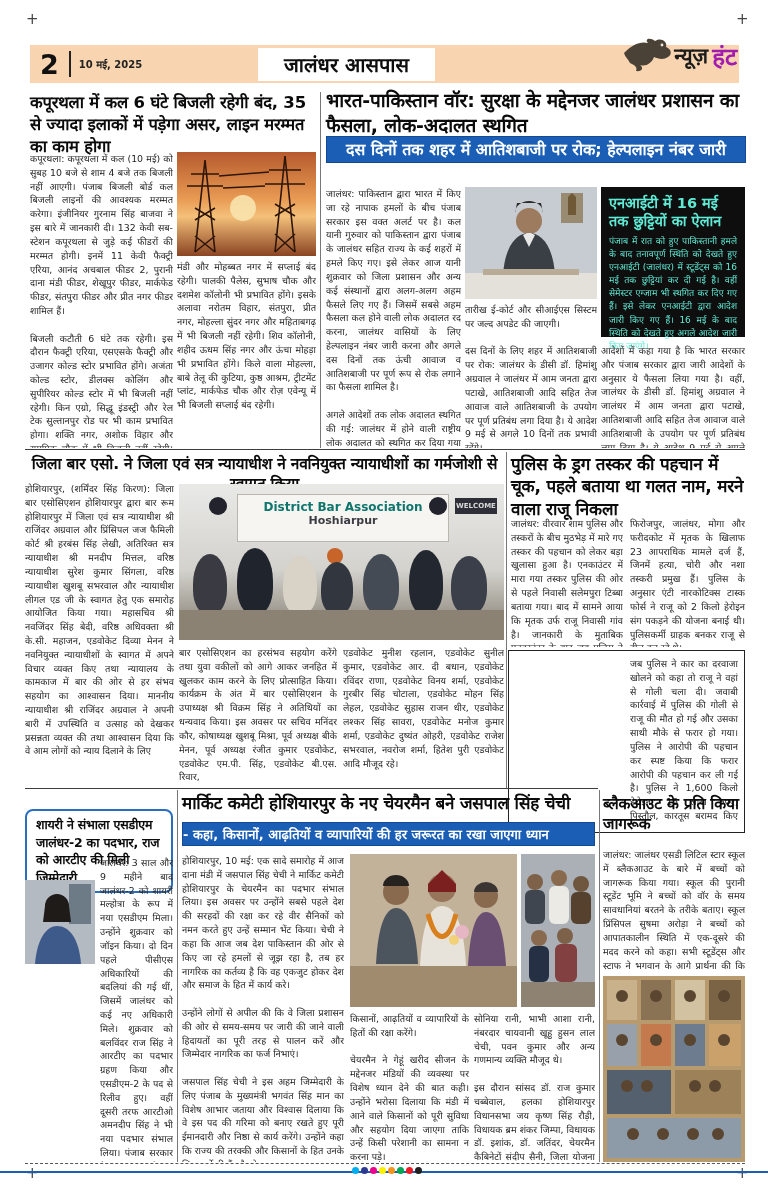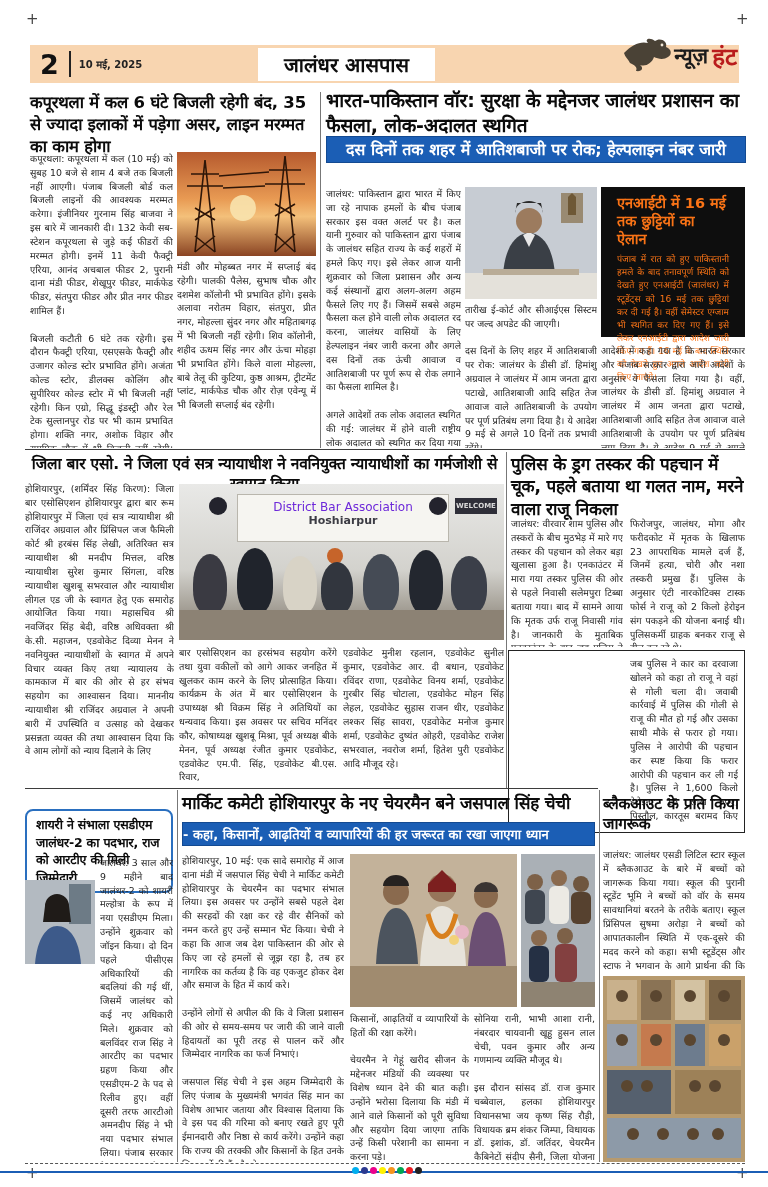--- a/index.html
+++ b/index.html
@@ -7,27 +7,27 @@
         font-family:"DejaVu Sans", sans-serif;color:#1c1c1c;}
   .abs{position:absolute;}
   .crop{position:absolute;color:#444;font-size:15px;font-weight:400;}
   .masthead{position:absolute;top:45px;left:30px;width:709px;height:38px;background:#f8d5b0;display:flex;align-items:center;}
   .pagenum{font-size:27px;font-weight:700;color:#111;margin-left:10px;line-height:1;}
   .mh-div{width:2px;height:26px;background:#222;margin:0 8px 0 10px;}
   .mh-date{font-size:10px;font-weight:700;color:#222;}
   .section-box{position:absolute;left:228px;top:3px;background:#ffffff;padding:3px 26px;font-size:20px;font-weight:700;color:#0d0d0d;}
   .logo{position:absolute;right:2px;top:-10px;display:flex;align-items:center;}
   .logo-n1{font-size:21px;font-weight:700;color:#1b1b1b;margin-right:4px;}
-  .logo-n2{font-size:24px;font-weight:700;color:#b91c1c;}
+  .logo-n2{font-size:24px;font-weight:700;color:#a21caf;}
   .hl{font-weight:700;color:#0b0b0b;line-height:1.32;letter-spacing:-0.2px;}
   .col{font-size:9.4px;line-height:1.47;text-align:justify;color:#242424;overflow:hidden;white-space:pre-line;}
   .banner{background:#1b5eb5;border:1px solid #134a92;color:#fff;font-weight:700;text-align:center;}
   .vrule{position:absolute;width:1px;background:#777;}
   .hrule{position:absolute;height:1px;background:#3d3d3d;}
-  .nitbox{position:absolute;background:#0e0e0e;color:#f97316;padding:7px 16px;box-sizing:border-box;}
+  .nitbox{position:absolute;background:#0e0e0e;color:#5eead4;padding:7px 8px;box-sizing:border-box;}
   .nit-title{font-size:14.5px;font-weight:700;line-height:1.25;margin-bottom:5px;}
   .nit-body{font-size:9px;line-height:1.45;text-align:justify;white-space:pre-line;}
   .photo{position:absolute;overflow:hidden;}
   .blubox{position:absolute;border:2px solid #2a6fbf;border-radius:8px;box-sizing:border-box;padding:5px 9px;}
   .dotrow{position:absolute;display:flex;gap:2px;}
   .dot{width:7px;height:7px;border-radius:50%;}
   .sil{position:absolute;border-radius:50% 50% 40% 40%;}
 </style>
 </head>
 <body>
@@ -103,21 +103,21 @@
     <div class="col abs" style="top:344px;left:601px;width:144px;height:104px;">आदेशों में कहा गया है कि भारत सरकार और पंजाब सरकार द्वारा जारी आदेशों के अनुसार ये फैसला लिया गया है। वहीं, जालंधर के डीसी डॉ. हिमांशु अग्रवाल ने जालंधर में आम जनता द्वारा पटाखे, आतिशबाजी आदि सहित तेज आवाज वाले आतिशबाजी के उपयोग पर पूर्ण प्रतिबंध लगा दिया है। ये आदेश 9 मई से अगले 10 दिनों तक प्रभावी रहेंगे।</div>
   </section>
 
   <div class="hrule" style="top:449px;left:25px;width:720px;"></div>
 
   <section>
     <h2 class="hl abs" style="top:454px;left:25px;width:479px;font-size:15.5px;margin:0;text-align:center;">जिला बार एसो. ने जिला एवं सत्र न्यायाधीश ने नवनियुक्त न्यायाधीशों का गर्मजोशी से स्वागत किया</h2>
     <div class="col abs" style="top:482px;left:25px;width:149px;height:304px;">होशियारपुर, (शर्मिंदर सिंह किरण): जिला बार एसोसिएशन होशियारपुर द्वारा बार रूम होशियारपुर में जिला एवं सत्र न्यायाधीश श्री राजिंदर अग्रवाल और प्रिंसिपल जज फैमिली कोर्ट श्री हरबंस सिंह लेखी, अतिरिक्त सत्र न्यायाधीश श्री मनदीप मित्तल, वरिष्ठ न्यायाधीश सुरेश कुमार सिंगला, वरिष्ठ न्यायाधीश खुशबू सभरवाल और न्यायाधीश लीगल एड जी के स्वागत हेतु एक समारोह आयोजित किया गया। महासचिव श्री नवजिंदर सिंह बेदी, वरिष्ठ अधिवक्ता श्री के.सी. महाजन, एडवोकेट दिव्या मेनन ने नवनियुक्त न्यायाधीशों के स्वागत में अपने विचार व्यक्त किए तथा न्यायालय के कामकाज में बार की ओर से हर संभव सहयोग का आश्वासन दिया। माननीय न्यायाधीश श्री राजिंदर अग्रवाल ने अपनी बारी में उपस्थिति व उत्साह को देखकर प्रसन्नता व्यक्त की तथा आश्वासन दिया कि वे आम लोगों को न्याय दिलाने के लिए</div>
     <div class="photo" style="top:484px;left:179px;width:325px;height:156px;background:linear-gradient(#e9e9e7 0%,#d3d2cd 55%,#7d7568 100%);">
       <div class="abs" style="top:10px;left:58px;width:210px;height:46px;background:#f6f5f1;border:1px solid #b9b6ad;text-align:center;">
-        <div style="font-size:12px;font-weight:400;color:#6d28d9;margin-top:5px;">District Bar Association</div>
+        <div style="font-size:12px;font-weight:700;color:#0f766e;margin-top:5px;">District Bar Association</div>
         <div style="font-size:11px;font-weight:700;color:#3c3c44;">Hoshiarpur</div>
       </div>
       <div class="abs" style="top:14px;left:276px;width:42px;height:16px;background:#2e2e38;color:#d9d9d9;font-size:7px;font-weight:700;text-align:center;line-height:16px;">WELCOME</div>
       <div class="abs" style="top:13px;left:30px;width:18px;height:18px;border-radius:50%;background:#23232d;"></div>
       <div class="abs" style="top:13px;left:250px;width:18px;height:18px;border-radius:50%;background:#23232d;"></div>
       <div class="sil" style="top:70px;left:14px;width:34px;height:60px;background:#3a3a42;"></div>
       <div class="sil" style="top:64px;left:58px;width:36px;height:66px;background:#20242c;"></div>
       <div class="sil" style="top:72px;left:104px;width:34px;height:58px;background:#d8d3c6;"></div>
       <div class="abs" style="top:64px;left:148px;width:16px;height:16px;border-radius:50%;background:#c6642a;"></div>
       <div class="sil" style="top:78px;left:142px;width:32px;height:52px;background:#32363e;"></div>

